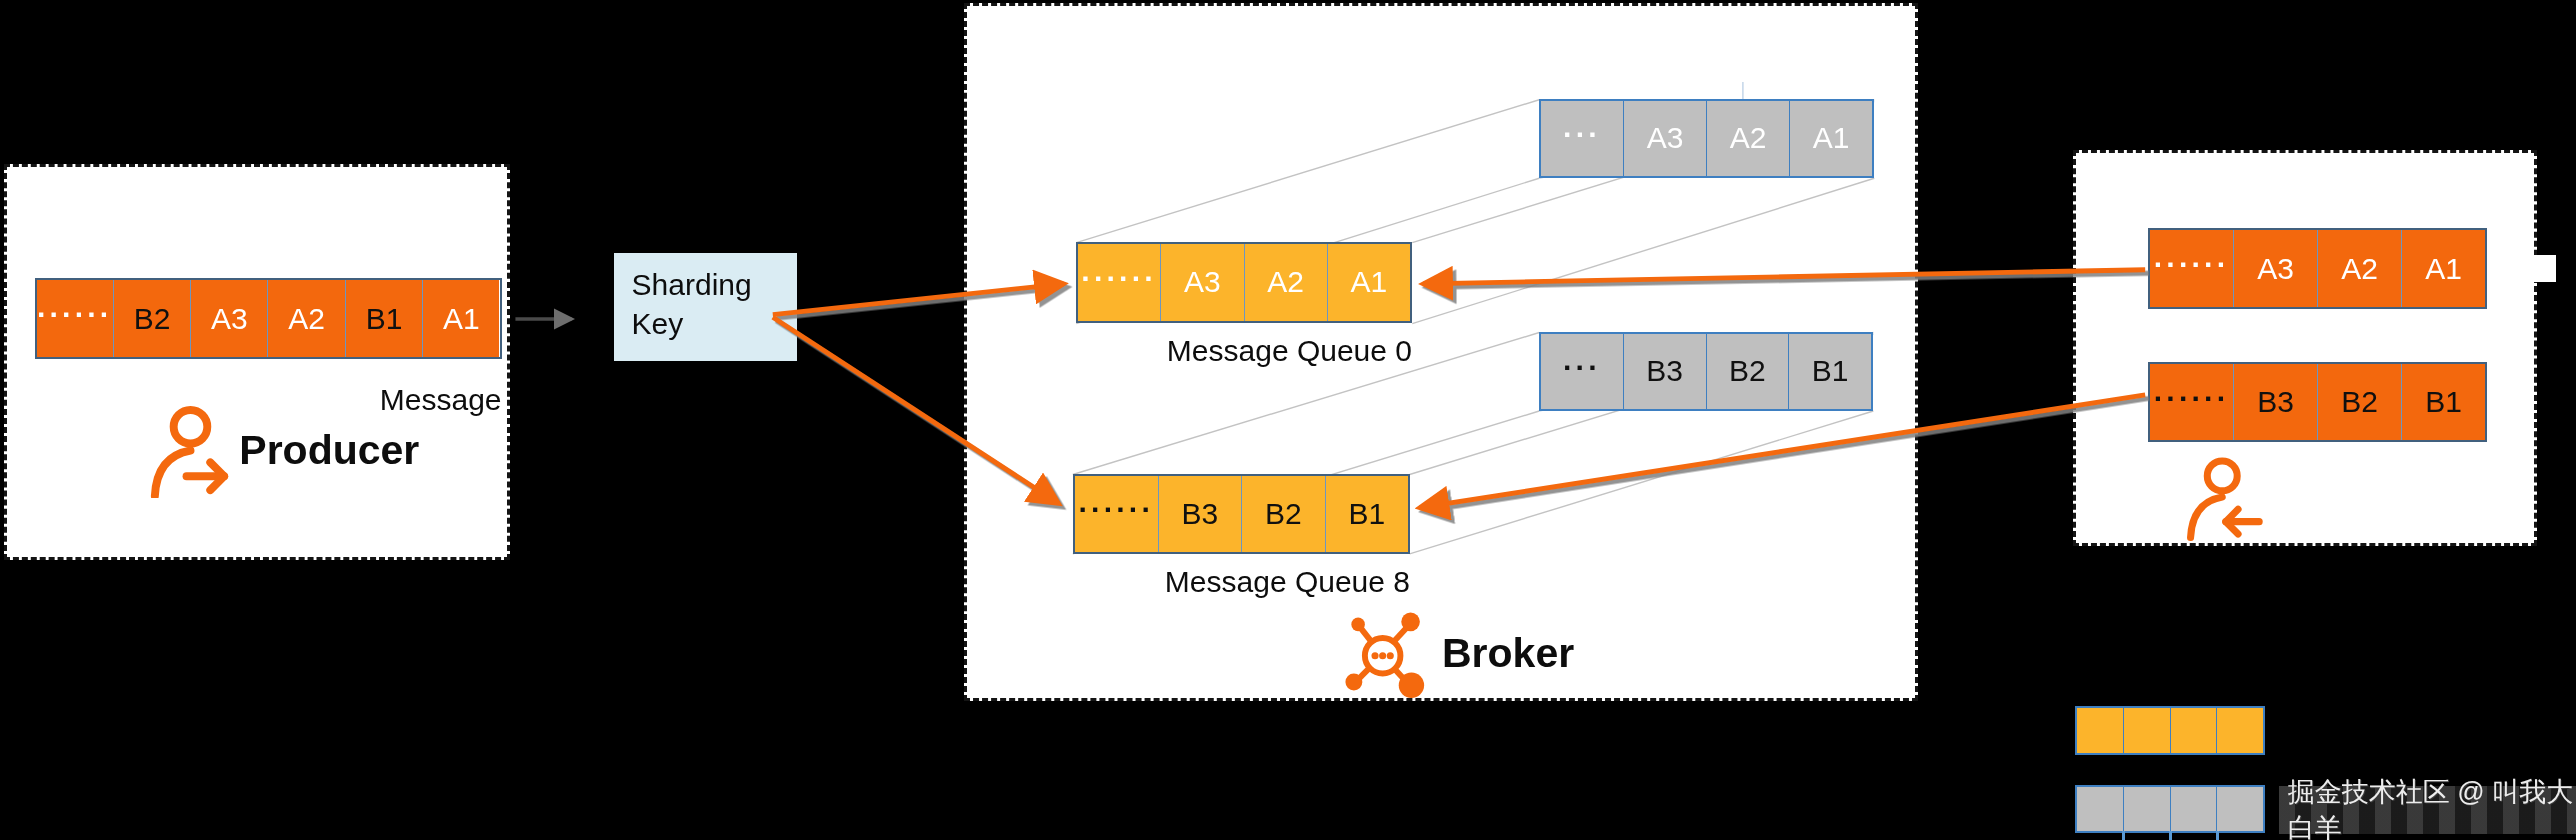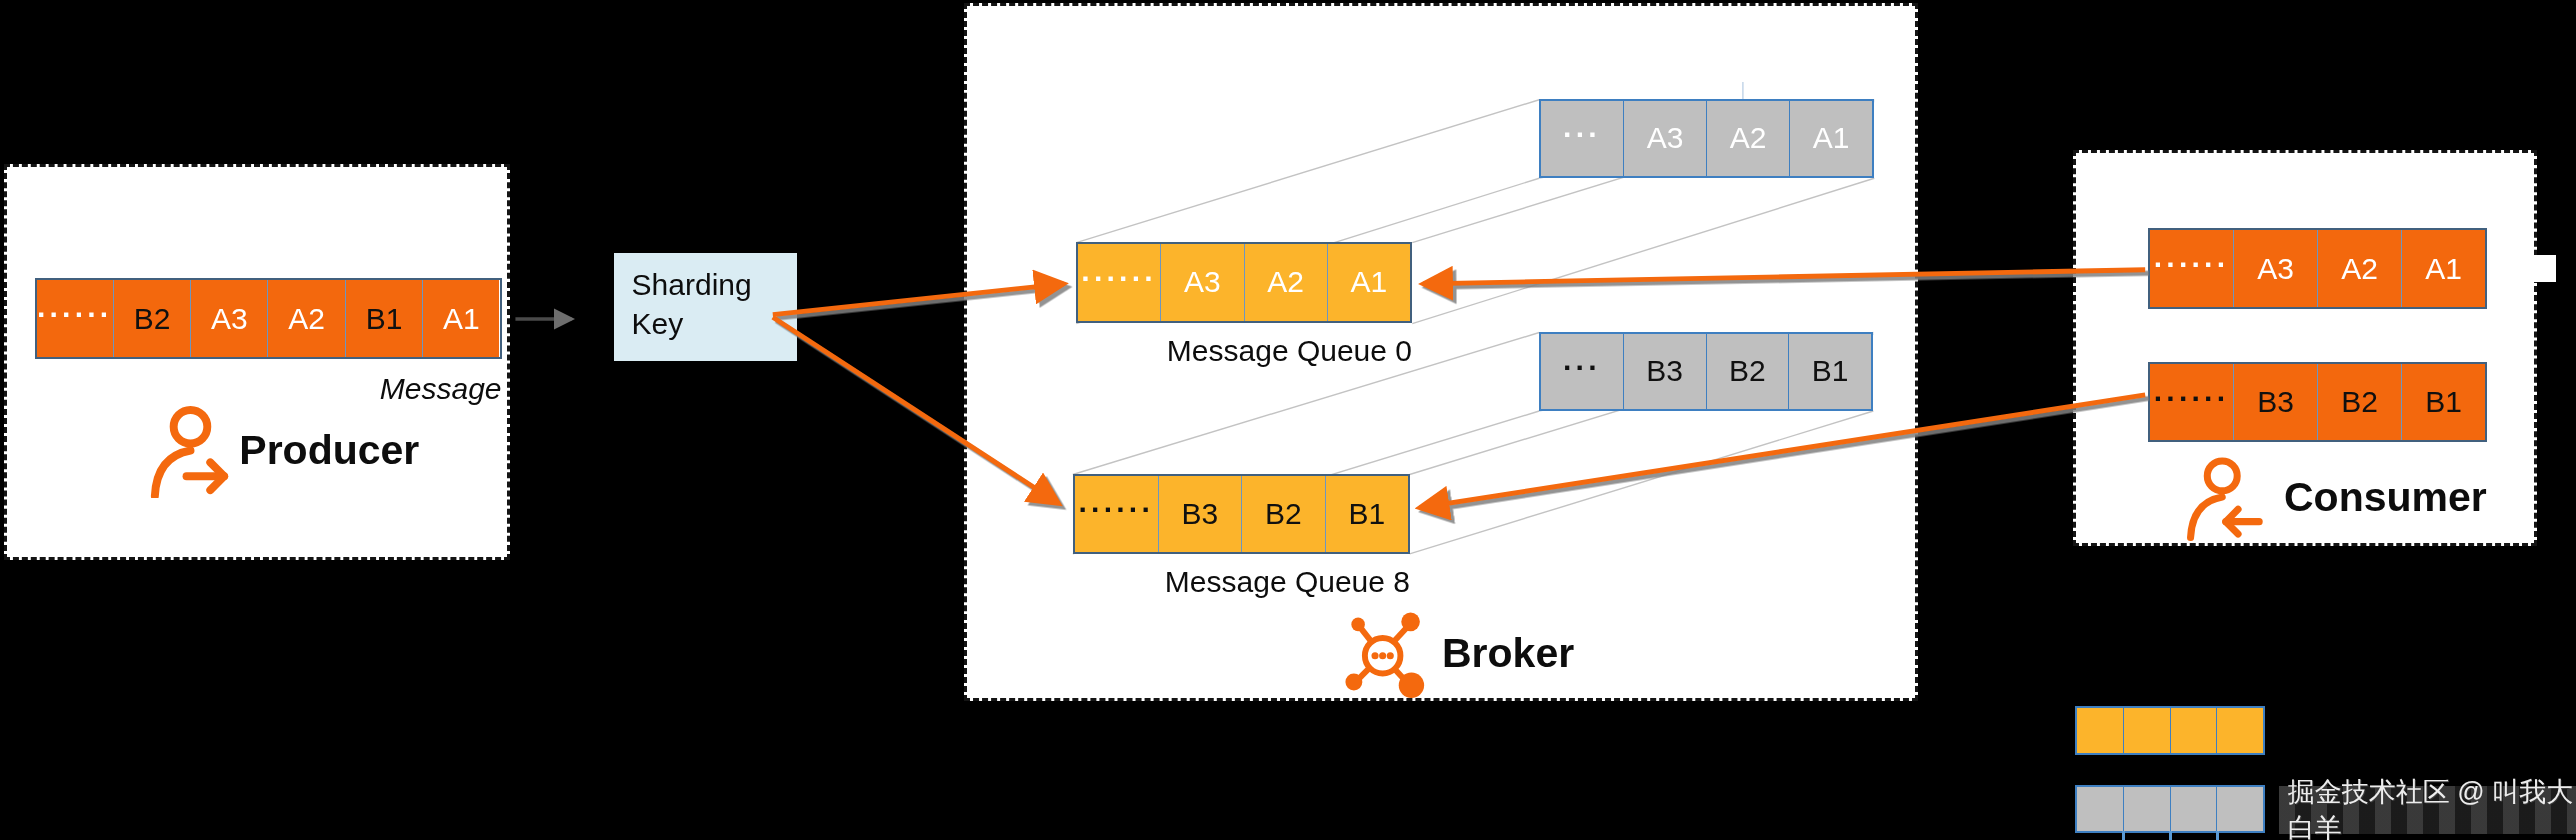--- a/index.html
+++ b/index.html
@@ -45,21 +45,21 @@
 
   <div class="panel" style="left:3.5px;top:164px;width:506px;height:396px;">
     <div class="qrow row-dark bg-orange" style="left:28px;top:111px;width:467px;height:81px;">
       <div class="cell t-light dots">······</div>
       <div class="cell t-dark">B2</div>
       <div class="cell t-light">A3</div>
       <div class="cell t-light">A2</div>
       <div class="cell t-dark">B1</div>
       <div class="cell t-light">A1</div>
     </div>
-    <div class="caption" style="left:28px;top:205px;width:467px;font-style:italic;">Message</div>
+    <div class="caption" style="left:28px;top:216px;width:467px;">Message</div>
     <div class="iconrow" style="left:132px;top:236px;gap:1.8px;width:229px;align-items:center;">
       <span>
         <svg width="99" height="95" viewBox="0 0 100 96">
           <circle cx="52" cy="24" r="17" fill="none" stroke="#F4690E" stroke-width="8"></circle>
           <path d="M16,94 Q18,54 52,48" fill="none" stroke="#F4690E" stroke-width="8" stroke-linecap="round"></path>
           <line x1="48" y1="74" x2="86" y2="74" stroke="#F4690E" stroke-width="8" stroke-linecap="round"></line>
           <polyline points="72,60 86,74 72,88" fill="none" stroke="#F4690E" stroke-width="8" stroke-linecap="round" stroke-linejoin="round"></polyline>
         </svg>
       </span>
       <span class="bigname">Producer</span>
@@ -159,21 +159,20 @@
     </div>
     <div class="iconrow" style="left:104px;top:300px;">
       <span>
         <svg width="88" height="88" viewBox="0 0 100 96">
           <circle cx="48" cy="24" r="17" fill="none" stroke="#F4690E" stroke-width="8"></circle>
           <path d="M12,94 Q14,54 48,48" fill="none" stroke="#F4690E" stroke-width="8" stroke-linecap="round"></path>
           <line x1="52" y1="76" x2="90" y2="76" stroke="#F4690E" stroke-width="8" stroke-linecap="round"></line>
           <polyline points="66,62 52,76 66,90" fill="none" stroke="#F4690E" stroke-width="8" stroke-linecap="round" stroke-linejoin="round"></polyline>
         </svg>
       </span>
-      <span class="bigname">Consumer</span>
     </div>
   </div>
   <div class="notch" style="left:2533px;top:255px;width:23px;height:26.5px;"></div>
 
   <div class="qrow row-blue bg-yellow" style="left:2075px;top:706px;width:190px;height:49px;">
     <div class="cell"></div>
     <div class="cell"></div>
     <div class="cell"></div>
     <div class="cell"></div>
   </div>

